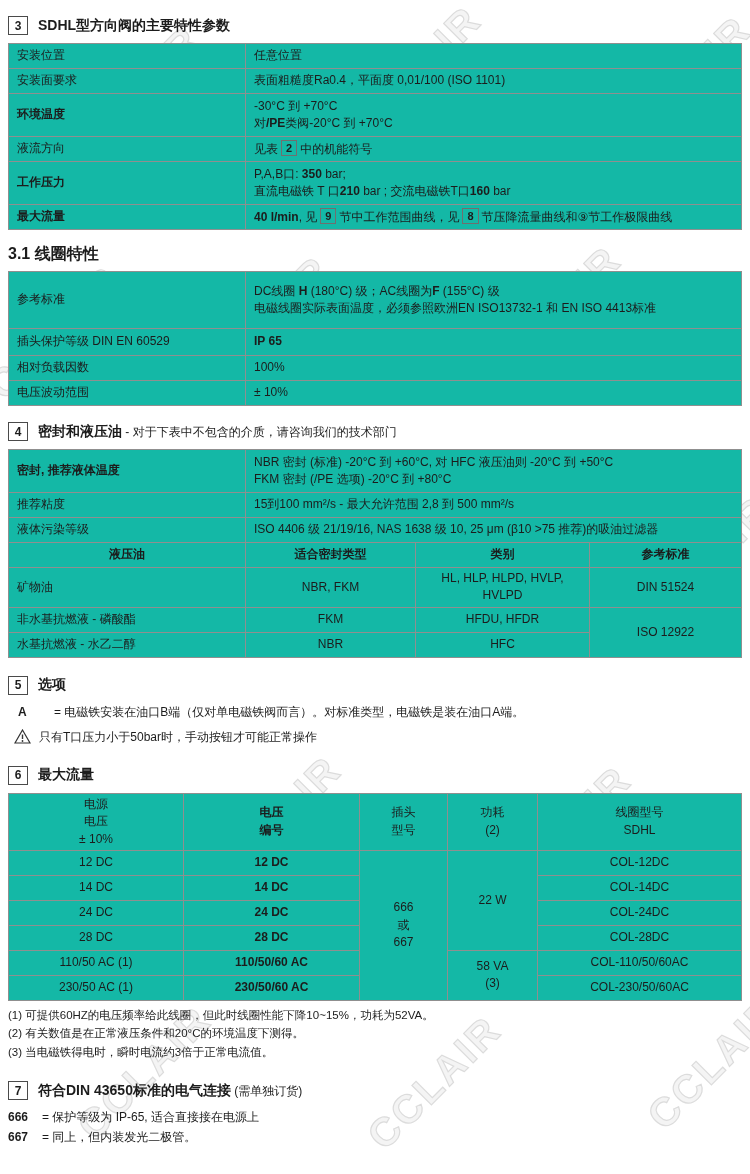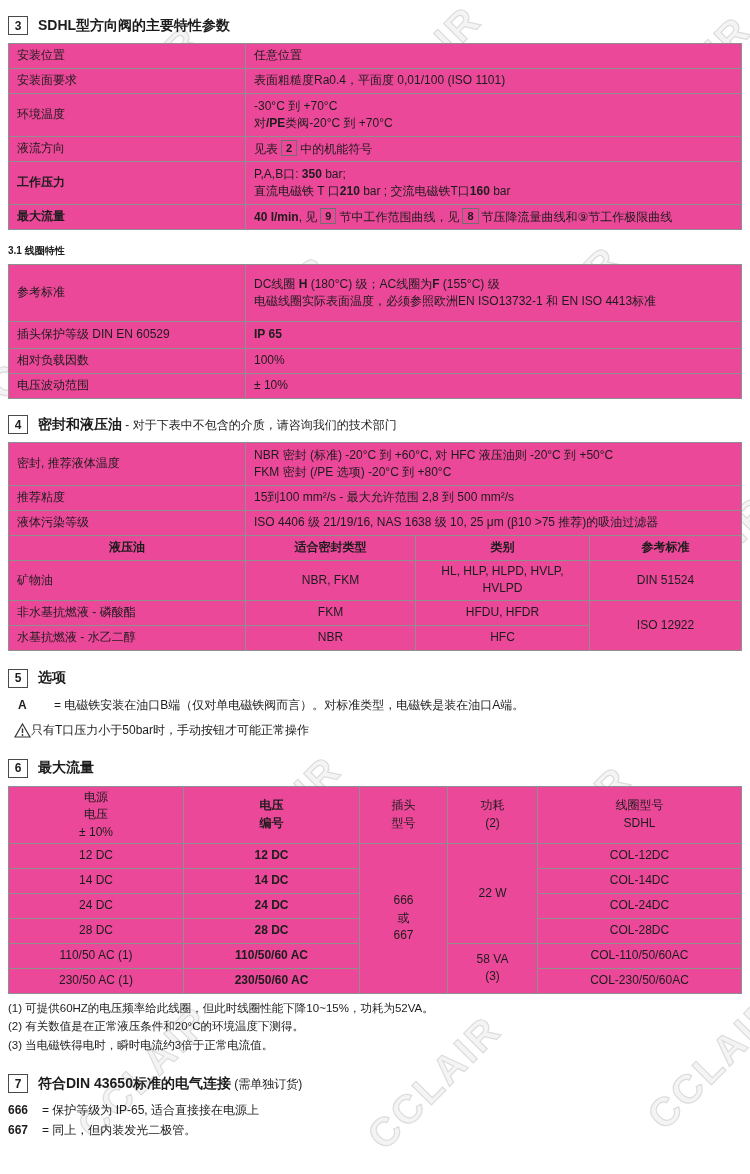--- a/index.html
+++ b/index.html
@@ -6,34 +6,34 @@
   body{width:750px;font-family:"Liberation Sans","DejaVu Sans",sans-serif;color:#1c1c1c;}
   .page{position:relative;width:750px;height:1174px;box-sizing:border-box;padding:6px 8px 0;overflow:hidden;background:#fff;}
   .content{position:relative;z-index:1;}
   
   .wm{position:absolute;z-index:0;transform:rotate(-45deg);font-size:40px;font-weight:bold;letter-spacing:3px;color:#f4f4f4;-webkit-text-stroke:1.2px #dcdcdc;pointer-events:none;white-space:nowrap;}
   
   .sec-head{display:flex;align-items:center;gap:10px;margin:10px 0 8px;}
   .sec-num{width:18px;height:17px;border:1px solid #4a4a4a;display:flex;align-items:center;justify-content:center;font-weight:bold;font-size:12px;flex:0 0 auto;background:#fff;}
   .sec-title{font-weight:bold;font-size:14px;}
   .sec-title-r{font-weight:normal;font-size:12px;}
-  .sub-head{font-weight:bold;font-size:10px;margin:14px 0 6px;}
+  .sub-head{font-weight:bold;font-size:16px;margin:14px 0 6px;}
   
-  table{border-collapse:collapse;width:100%;table-layout:fixed;background:#ec4899;}
+  table{border-collapse:collapse;width:100%;table-layout:fixed;background:#14b8a6;}
   td{border:1px solid #8f8f8f;padding:2px 8px;font-size:12px;vertical-align:middle;line-height:1.45;word-wrap:break-word;}
   .kv td.lbl{vertical-align:middle;}
   .b{font-weight:bold;}
   .ctr{text-align:center;}
   .pre{white-space:pre-line;}
   .box-num{display:inline-block;border:1px solid #6f6f6f;padding:0 4px;font-weight:bold;font-size:11px;line-height:14px;margin:0 3px;vertical-align:1px;}
-  .h22{height:22px;}.h38{height:38px;}.h46{height:46px;}.h20{height:20px;}
+  .h22{height:22px;}.h38{height:38px;font-weight:bold;}.h46{height:46px;}.h20{height:20px;}
   
   .opt-line{display:flex;font-size:12px;margin:3px 0;line-height:1.5;}
   .opt-key{width:46px;font-weight:bold;flex:0 0 auto;padding-left:10px;box-sizing:border-box;}
-  .warn-line{display:flex;align-items:center;font-size:12px;margin-top:8px;padding-left:6px;}
+  .warn-line{display:flex;gap:8px;font-size:12px;margin-top:8px;padding-left:6px;}
   .notes{font-size:11.5px;line-height:1.6;margin-top:5px;}
   .def-line{display:flex;font-size:12px;margin:2px 0;line-height:1.5;}
   .def-key{width:34px;font-weight:bold;flex:0 0 auto;}
 </style>
 </head>
 <body>
 
 <div class="page">
 
   <div class="wm" style="left:50px;top:70px">CCLAIR</div>

